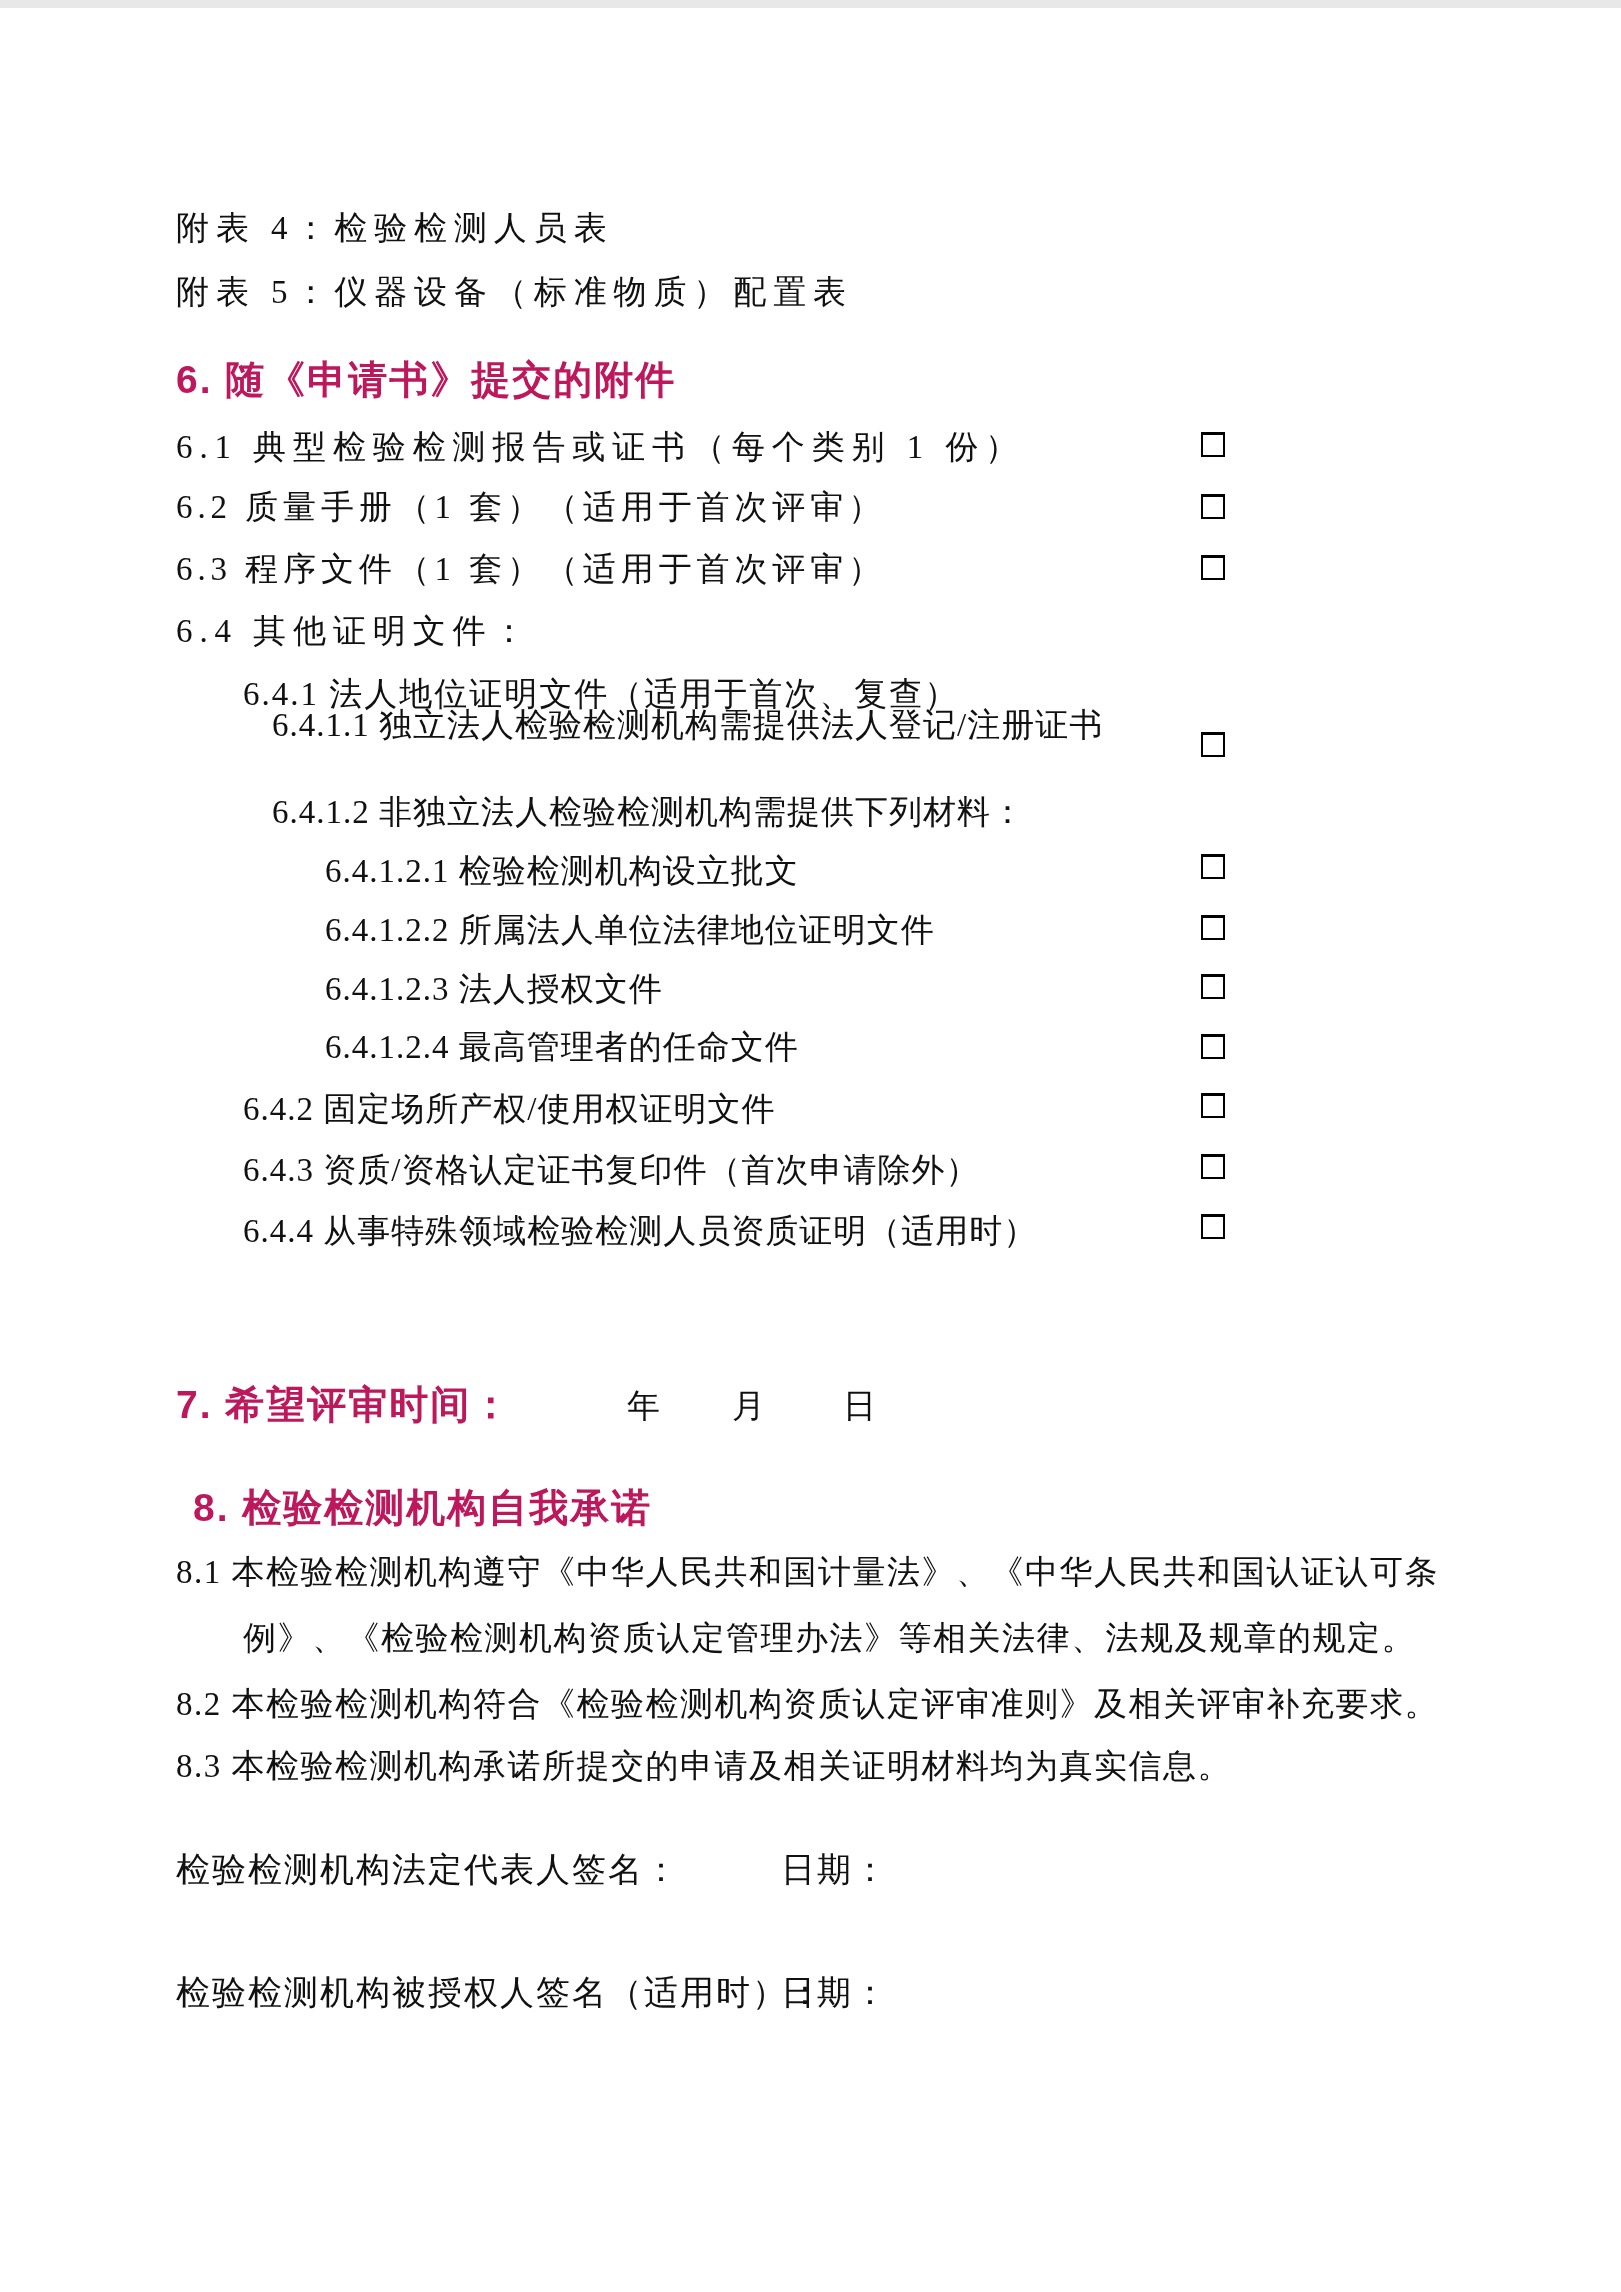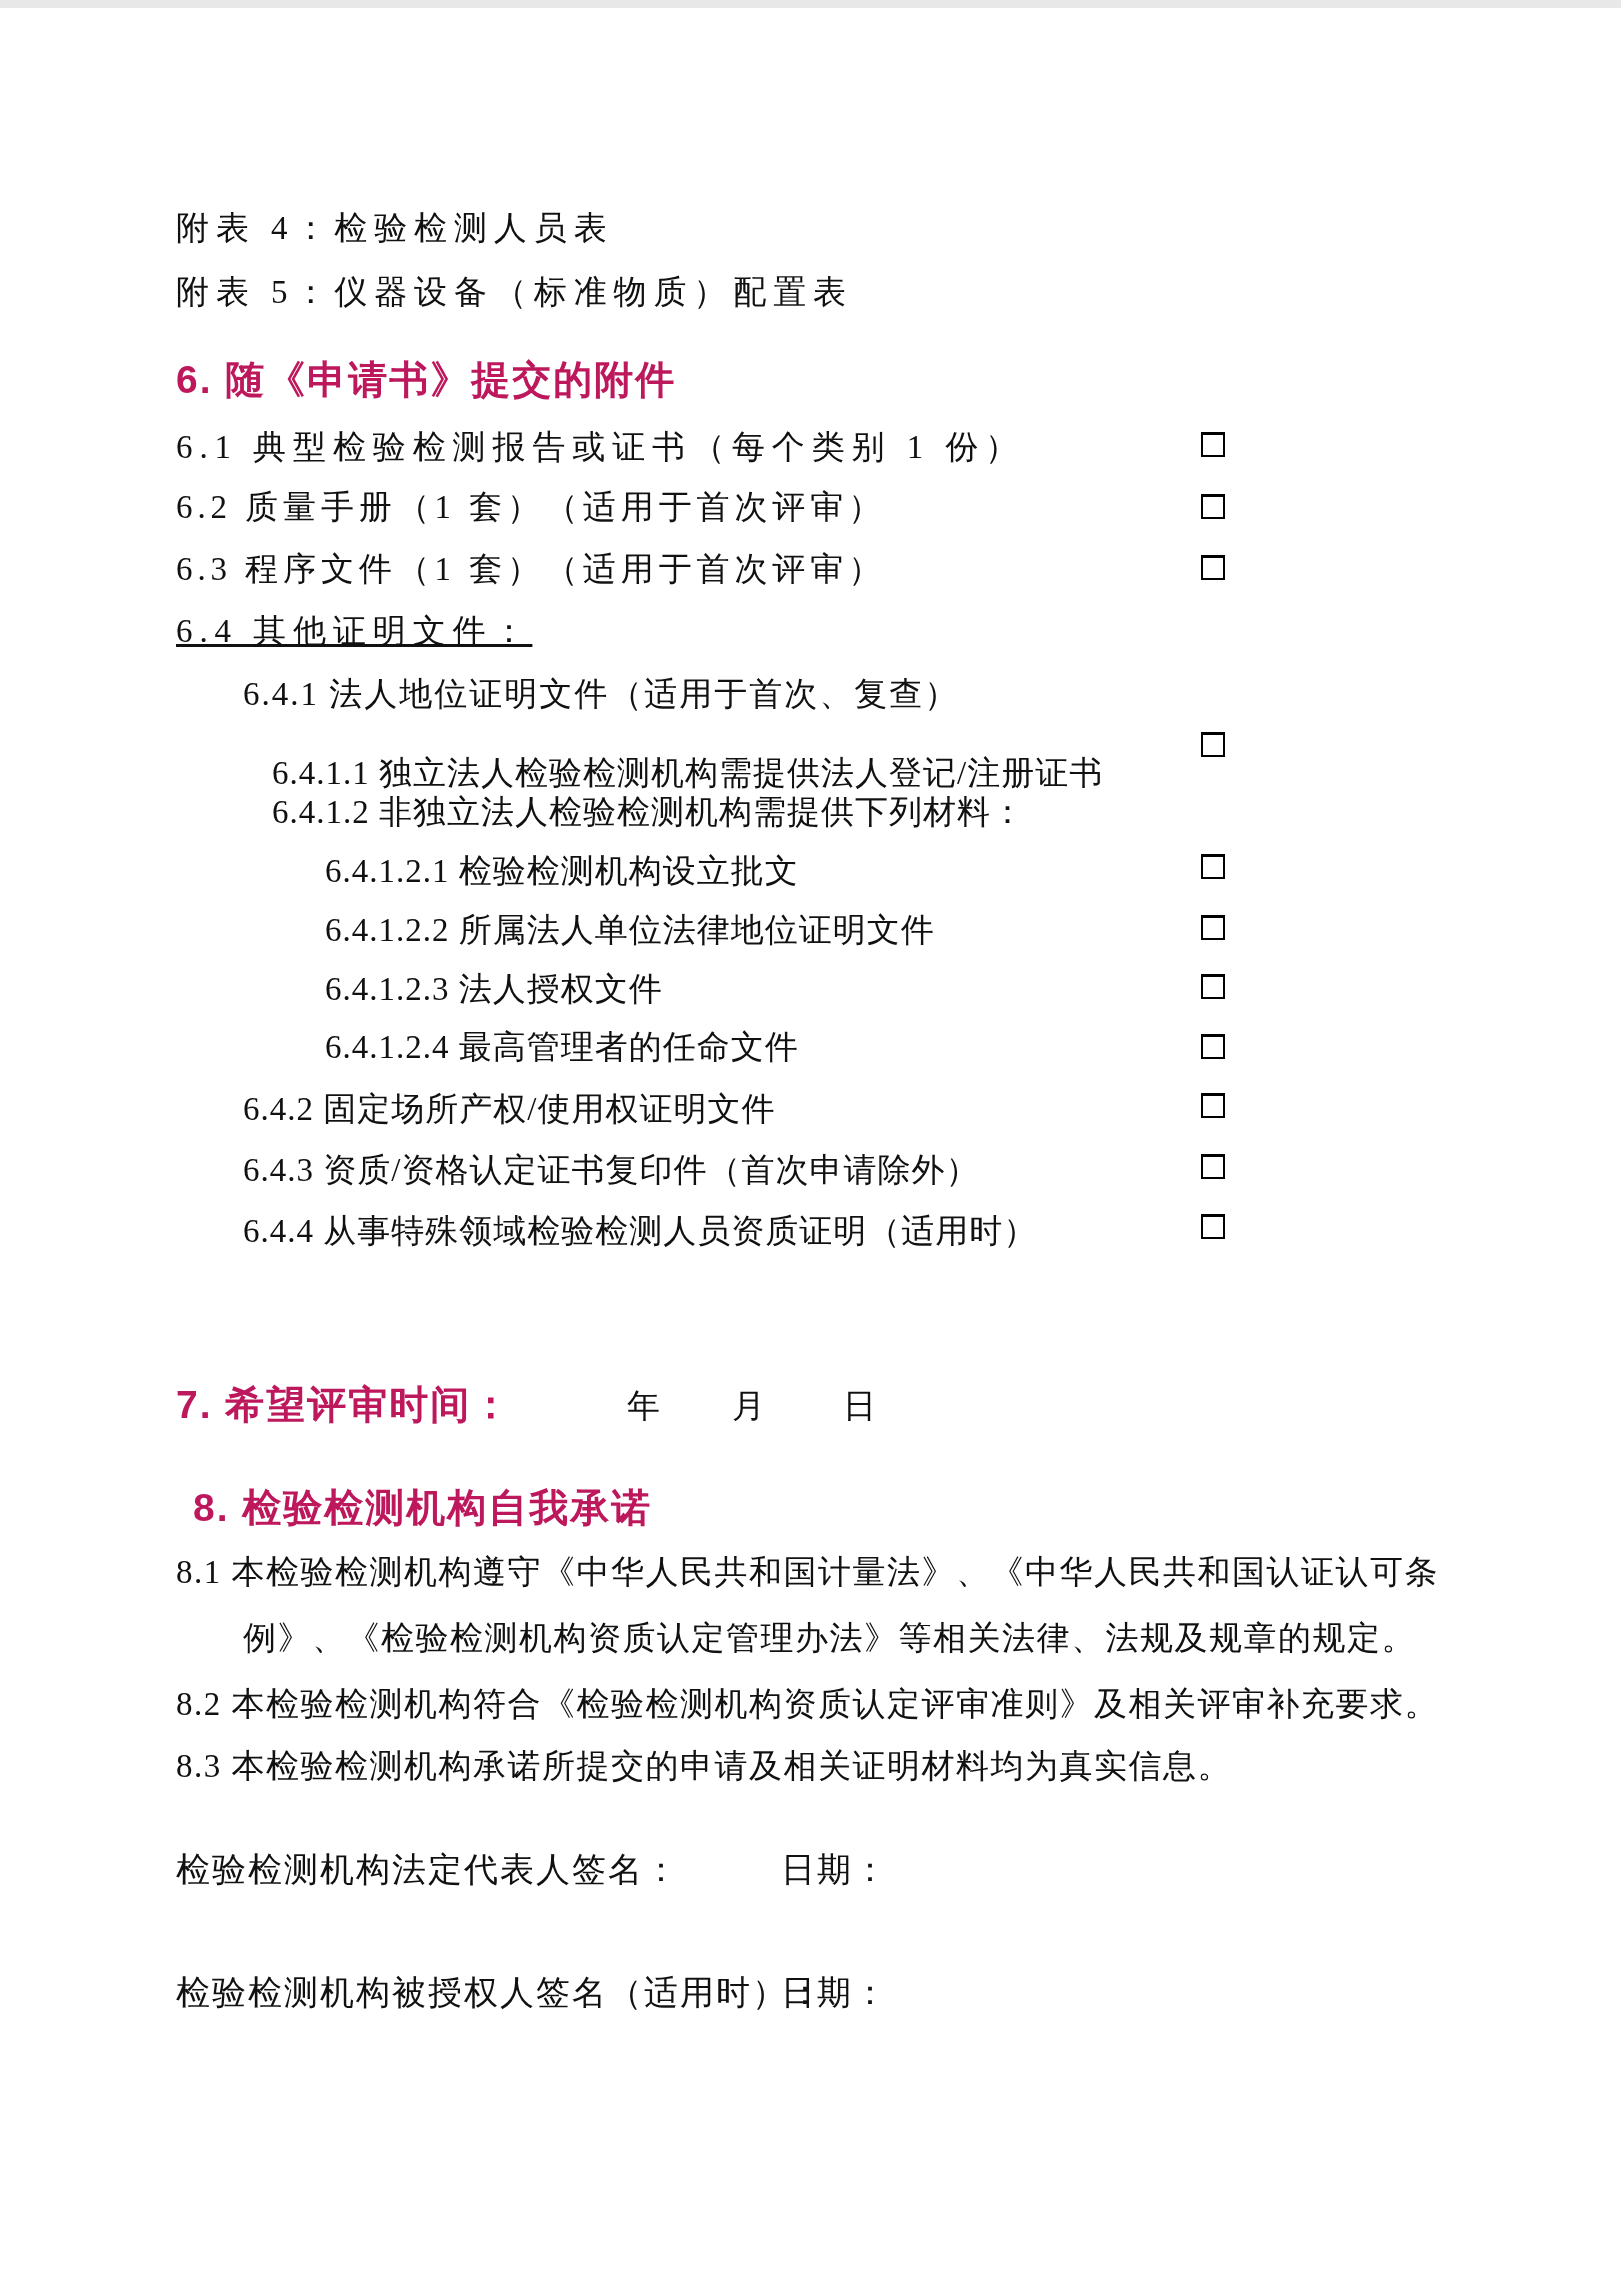--- a/index.html
+++ b/index.html
@@ -65,25 +65,25 @@
 
   <div class="line sp-wide" style="left:176px;top:420px;">6.1 典型检验检测报告或证书（每个类别 1 份）</div>
   <span class="checkbox" style="top:424px;"></span>
 
   <div class="line sp-med" style="left:176px;top:480px;text-align:right;">6.2 质量手册（1 套）（适用于首次评审）</div>
   <span class="checkbox" style="top:486px;"></span>
 
   <div class="line sp-med" style="left:176px;top:542px;">6.3 程序文件（1 套）（适用于首次评审）</div>
   <span class="checkbox" style="top:547px;"></span>
 
-  <div class="line sp-wide" style="left:176px;top:604px;text-decoration:underline;">6.4 其他证明文件：</div>
+  <div class="line sp-wide" style="left:176px;top:604px;">6.4 其他证明文件：</div>
 
   <div class="line sp-sm" style="left:243px;top:667px;">6.4.1 法人地位证明文件（适用于首次、复查）</div>
 
-  <div class="line sp-xs" style="left:272px;top:746px;text-align:right;">6.4.1.1 独立法人检验检测机构需提供法人登记/注册证书</div>
+  <div class="line sp-xs" style="left:272px;top:698px;text-align:right;">6.4.1.1 独立法人检验检测机构需提供法人登记/注册证书</div>
   <span class="checkbox" style="top:724px;"></span>
 
   <div class="line sp-xs" style="left:272px;top:785px;">6.4.1.2 非独立法人检验检测机构需提供下列材料：</div>
 
   <div class="line sp-xs" style="left:325px;top:844px;">6.4.1.2.1 检验检测机构设立批文</div>
   <span class="checkbox" style="top:846px;"></span>
 
   <div class="line sp-xs" style="left:325px;top:903px;">6.4.1.2.2 所属法人单位法律地位证明文件</div>
   <span class="checkbox" style="top:907px;"></span>
 

